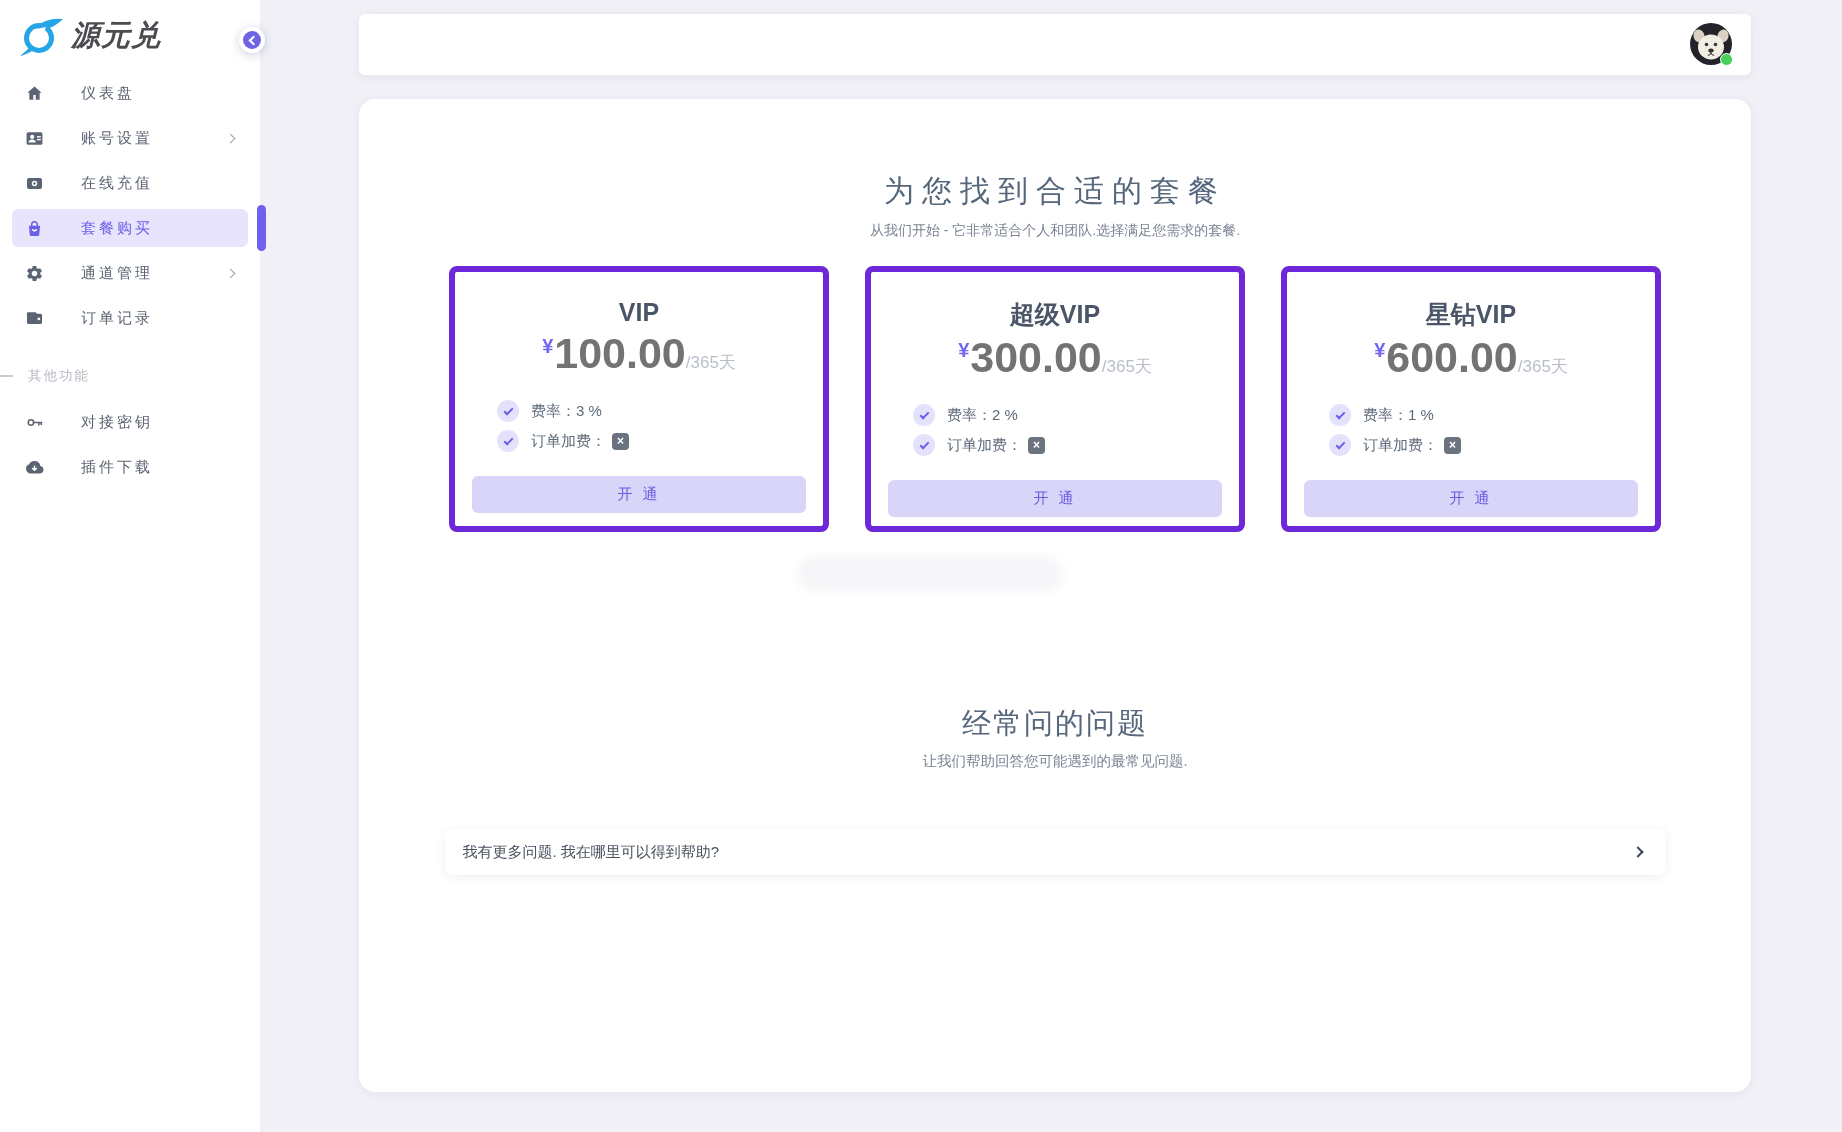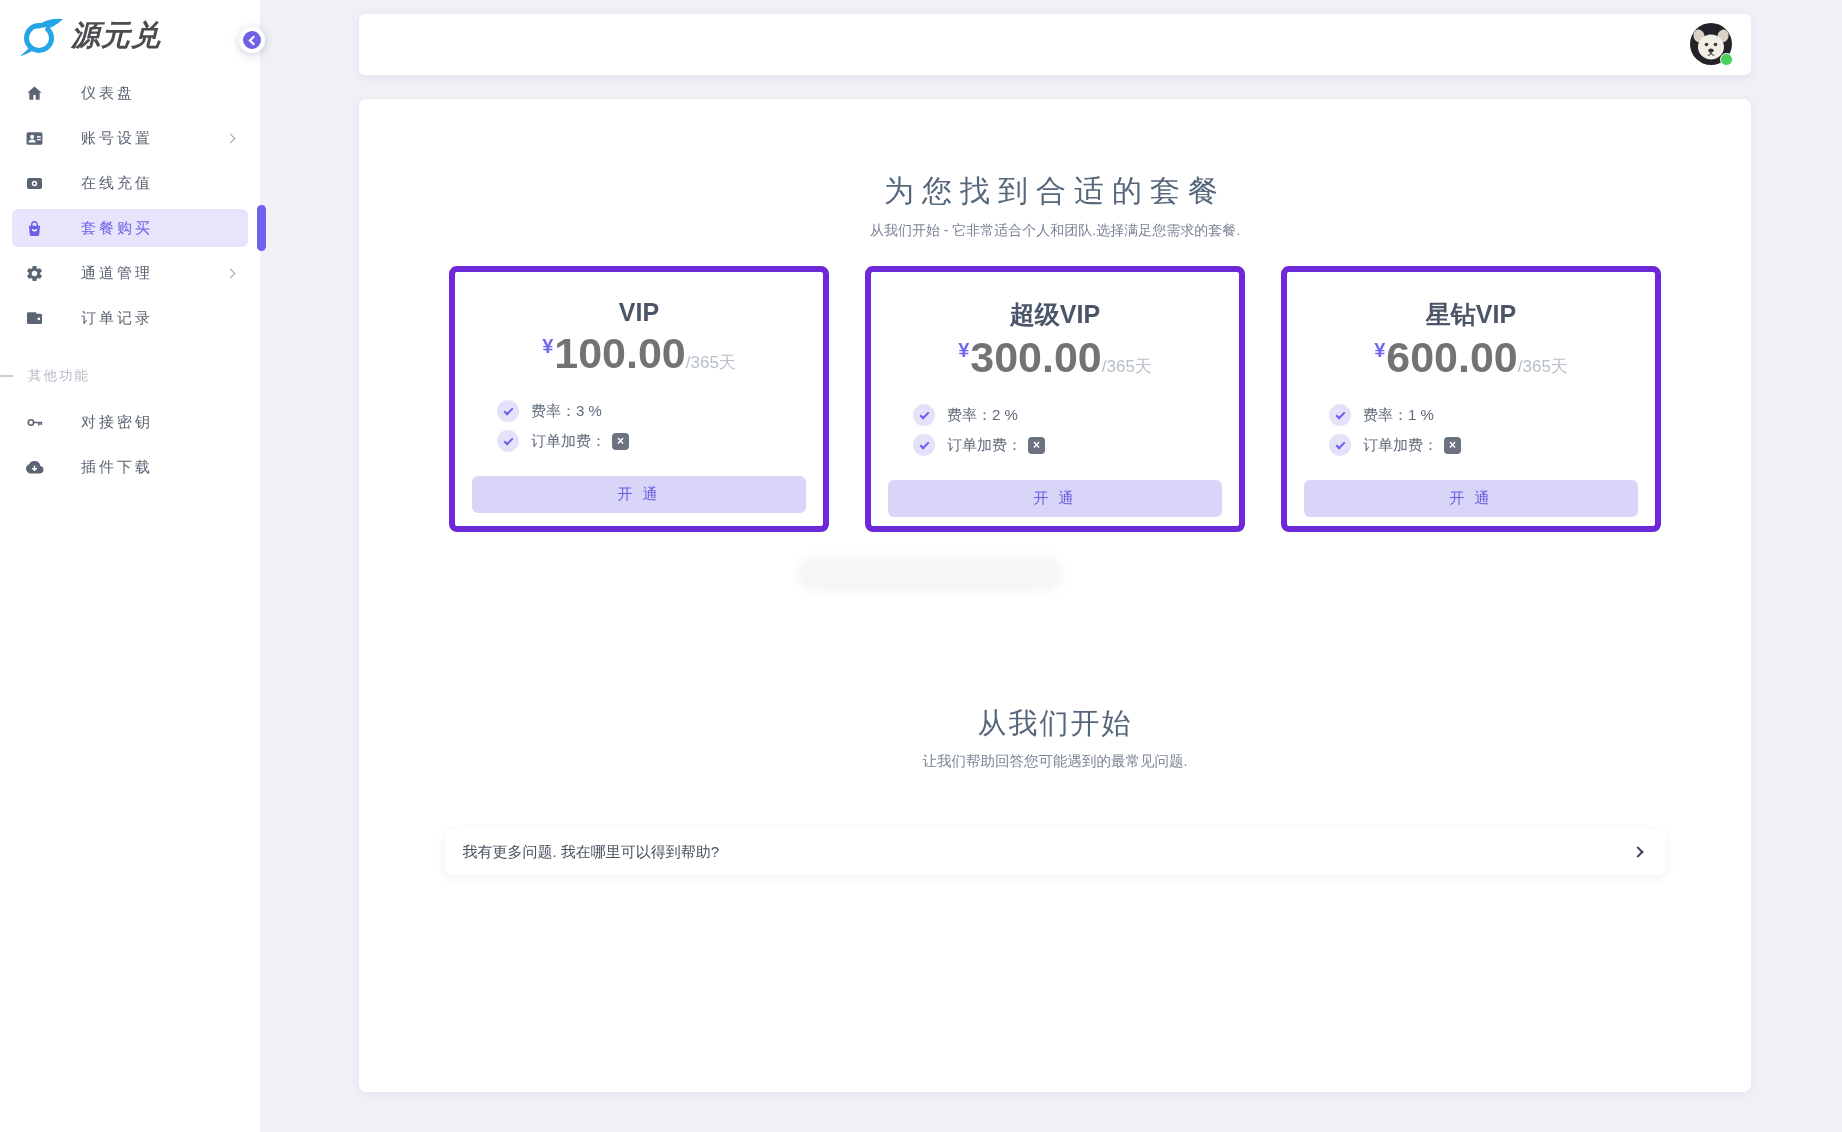--- a/index.html
+++ b/index.html
@@ -31,21 +31,21 @@
   .section-row .dash { position:absolute; left:-12px; top:8px; width:13px; height:1.5px; background:#c6cbd4; }
   
   .topbar { position:absolute; left:359px; top:14px; width:1392px; height:61px; background:#fff;
     border-radius:6px; box-shadow:0 2px 8px rgba(150,150,185,.14); }
   .avatar-wrap { position:absolute; right:19px; top:9px; width:42px; height:42px; cursor:pointer; }
   .avatar-wrap svg { width:42px; height:42px; display:block; }
   .status-dot { position:absolute; right:-1px; bottom:-1px; width:13px; height:13px; border-radius:50%;
     background:#49d05c; border:1.5px solid #fff; }
   
   .main { position:absolute; left:359px; top:99px; width:1392px; height:993px; background:#fff;
-    border-radius:8px; box-shadow:0 2px 10px rgba(150,150,185,.12); }
+    border-radius:16px; box-shadow:0 2px 10px rgba(150,150,185,.12); }
   .page-title { margin:72px 0 0; text-align:center; font-size:30px; font-weight:400; color:#56677c; letter-spacing:8px; }
   .page-sub { margin:10px 0 0; text-align:center; font-size:14px; color:#7a8494; }
   
   .plans-row { display:flex; justify-content:center; gap:36px; margin-top:26px; }
   .plan-card { width:380px; height:266px; border:6px solid #6d28d9; border-radius:8px; background:#fff; padding-top:26px; }
   .plan-name { text-align:center; font-size:25px; font-weight:700; color:#4a5568; }
   .plan-price { text-align:center; margin-top:2px; white-space:nowrap; }
   .cur { font-size:20px; font-weight:600; color:#7367f0; position:relative; top:-15px; margin-right:1px; }
   .amount { font-size:43px; font-weight:700; color:#737373; }
   .period { font-size:17px; color:#b8bfca; }
@@ -282,21 +282,21 @@
           <span>订单加费：</span>
           <span class="x-badge">×</span>
         </li>
       </ul>
       <button class="open-btn">开 通</button>
     </section>
   </div>
 
   <div class="ghost-blob"></div>
 
-  <h2 class="faq-title">从我们开始</h2>
+  <h2 class="faq-title">经常问的问题</h2>
   <p class="faq-sub">让我们帮助回答您可能遇到的最常见问题.</p>
 
   <div class="faq-list">
 
 
     <div class="faq-item compact c3">
       <div class="fq-row">
         <span class="fq-q">我有更多问题. 我在哪里可以得到帮助?</span>
         <span class="fq-chev"></span>
       </div>

